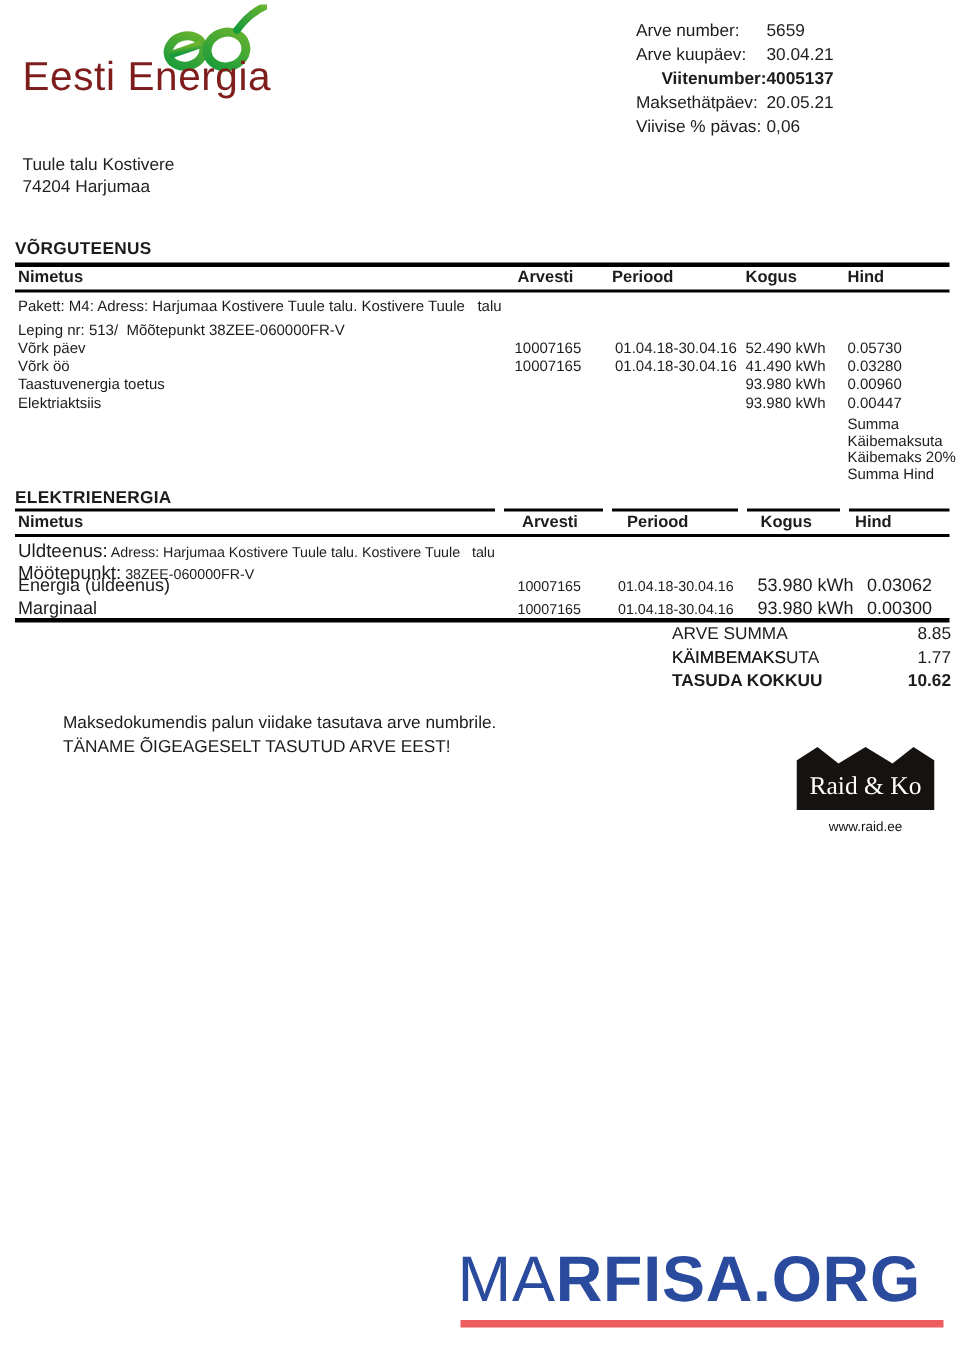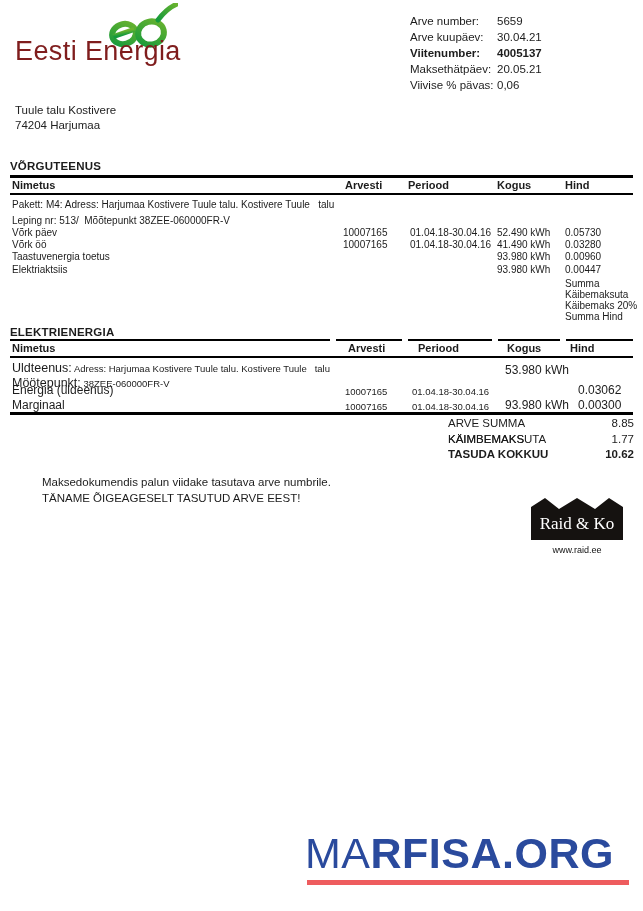--- a/index.html
+++ b/index.html
@@ -2,29 +2,29 @@
 <html><head>
 <meta charset="utf-8">
 <style>
   html,body { margin:0; padding:0; background:#ffffff; }
   .page {
     position:relative; width:643px; height:911px; background:#fff;
     font-family:"Liberation Sans", sans-serif; color:#1c1c1c; overflow:hidden;
   }
   .abs { position:absolute; }
   .pre { white-space:pre; }
-  .b { font-weight:bold; }
+  .b { font-weight:bold;text-align:right; }
 
   
   .logo-word { left:15px; top:36px; font-size:27px; color:#7f1d1d; letter-spacing:0.4px; }
   .logo-icon { left:104px; top:3px; }
   .addr { left:15px; font-size:11.5px; color:#222;margin-top:24px; }
 
   
-  .meta { left:410px; top:13px; font-size:11.5px; }
+  .meta { left:424px; top:13px; font-size:11.5px; }
   .meta-row { display:flex; height:16px; line-height:16px; }
   .meta-row .lbl { width:87px; }
 
   
   .sec-title { left:10px; font-size:11.5px; font-weight:bold; letter-spacing:0.2px; }
   .rule { background:#000; height:3px; left:10px; width:623px; }
   .rule2 { background:#000; height:2px; left:10px; width:623px; }
   .hseg { background:#000; height:2px; top:339px; }
   .th { font-size:11px; font-weight:bold; }
   .cell { font-size:10px; }
@@ -167,21 +167,21 @@
     <span class="info-lg">Uldteenus:</span><span class="info-sm pre"> Adress: Harjumaa Kostivere Tuule talu. Kostivere Tuule   talu</span>
   </div>
   <div class="abs c-name" style="top:373px;">
     <span class="info-lg">Möötepunkt:</span><span class="info-sm pre"> 38ZEE-060000FR-V</span>
   </div>
 
   <div>
     <div class="abs cell-l c-name" style="top:383px;">Energia (üldeenus)</div>
     <div class="abs cell-s" style="left:345px; top:386px;">10007165</div>
     <div class="abs cell-s" style="left:412px; top:386px;">01.04.18-30.04.16</div>
-    <div class="abs cell-l" style="left:505px; top:363px;">53.980 kWh</div>
+    <div class="abs cell-l" style="left:505px; top:383px;">53.980 kWh</div>
     <div class="abs cell-l" style="left:578px; top:383px;">0.03062</div>
   </div>
 
   <div>
     <div class="abs cell-l c-name" style="top:398px;">Marginaal</div>
     <div class="abs cell-s" style="left:345px; top:401px;">10007165</div>
     <div class="abs cell-s" style="left:412px; top:401px;">01.04.18-30.04.16</div>
     <div class="abs cell-l" style="left:505px; top:398px;">93.980 kWh</div>
     <div class="abs cell-l" style="left:578px; top:398px;">0.00300</div>
   </div>

